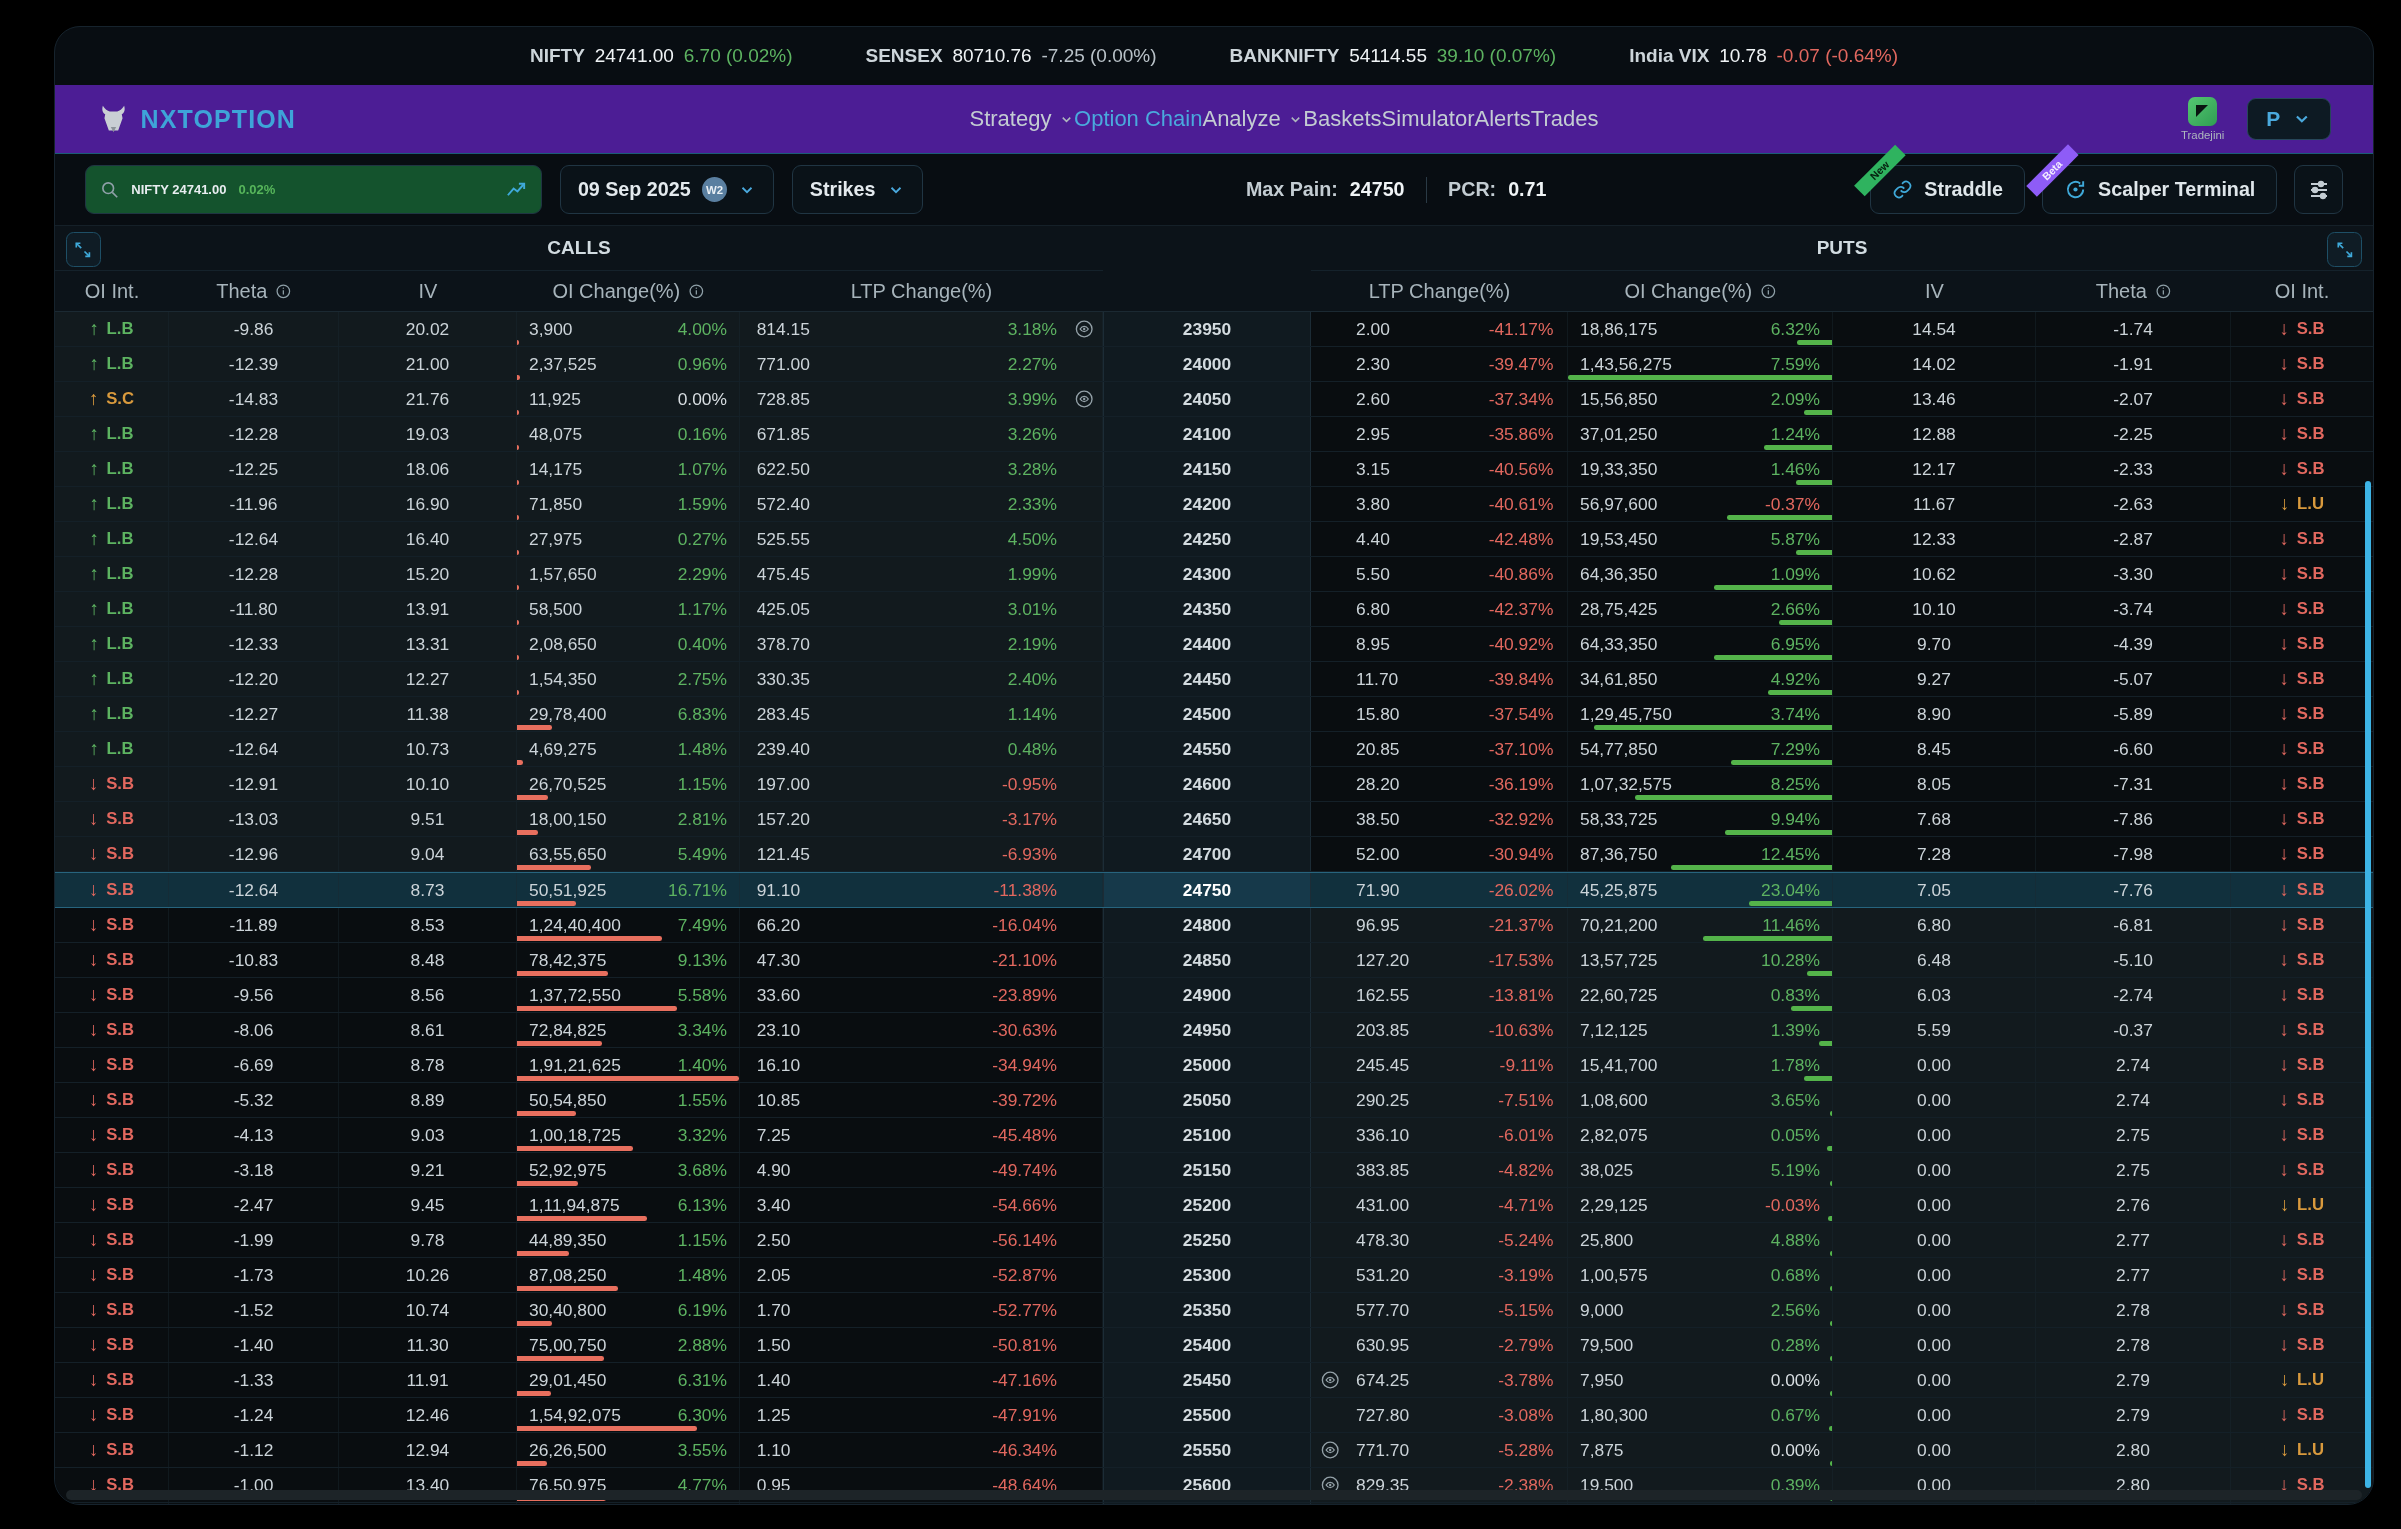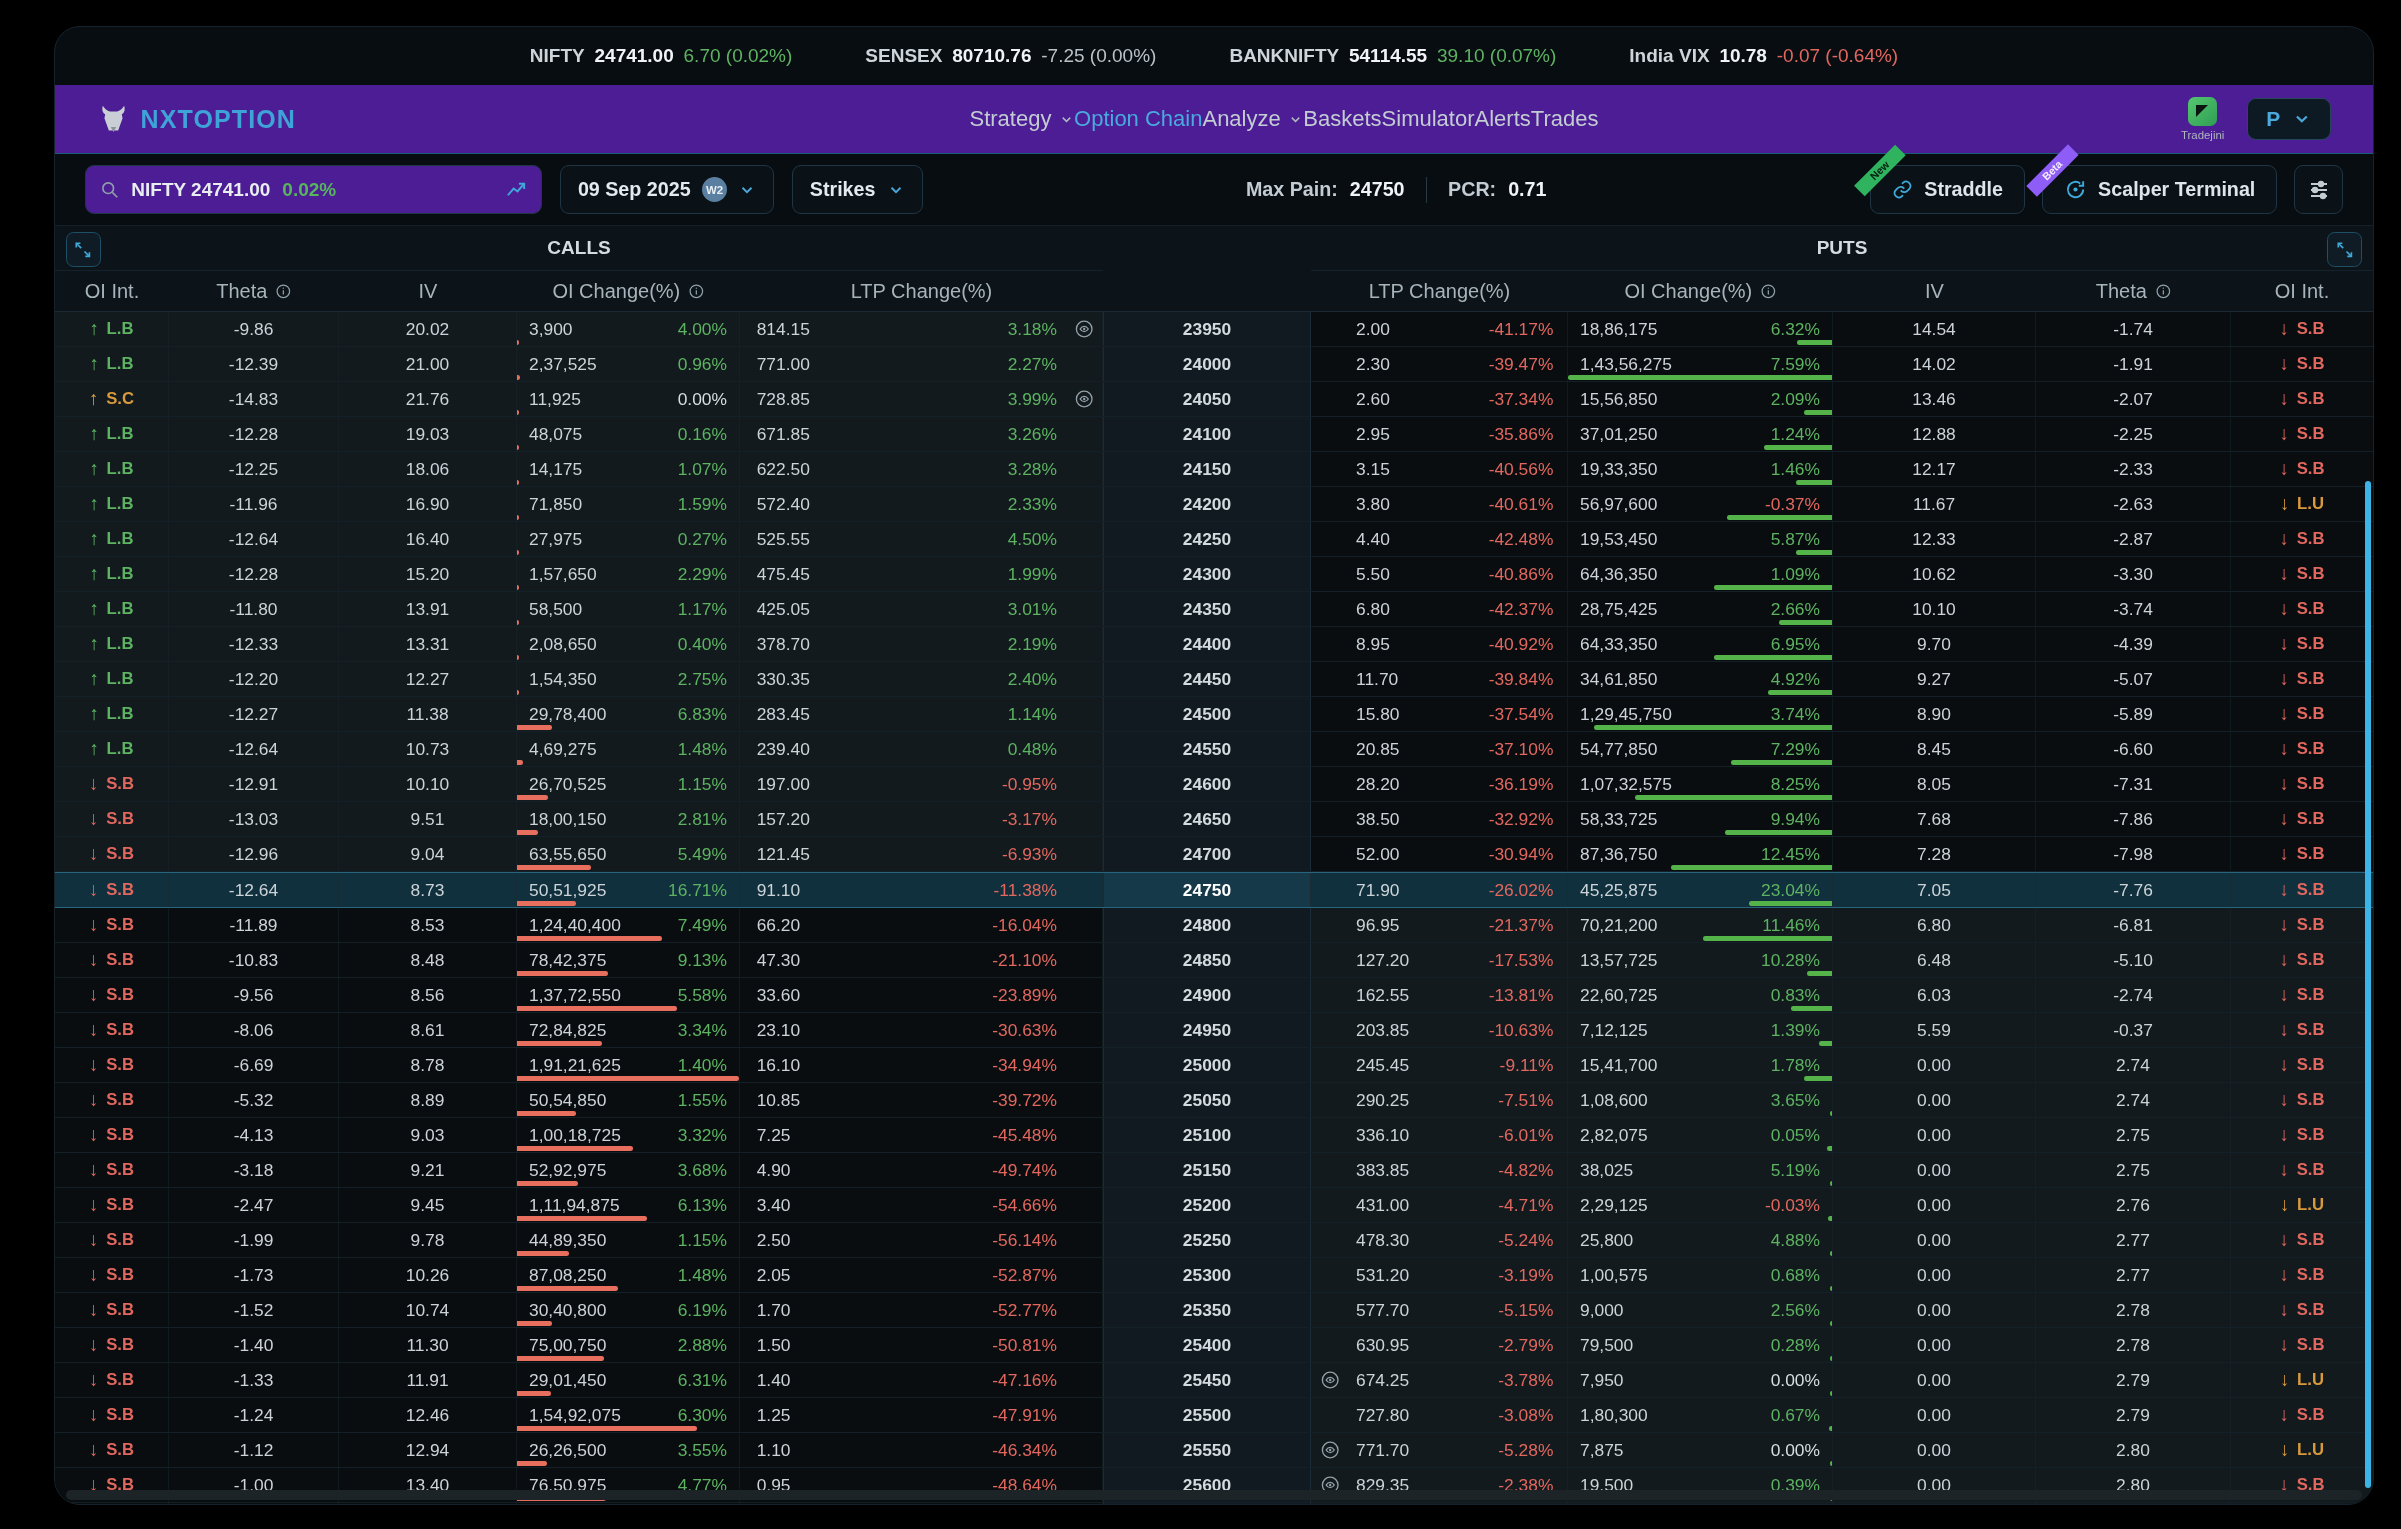--- a/index.html
+++ b/index.html
@@ -3,40 +3,40 @@
 <meta charset="utf-8">
 <style>
   html,body{margin:0;padding:0;background:#000;width:2401px;height:1530px;overflow:hidden;
     font-family:"Liberation Sans",sans-serif;color:#d5dce0;-webkit-font-smoothing:antialiased;}
   .card{position:absolute;left:54px;top:26px;width:2318px;height:1477px;background:#080d12;
     border:0.8px solid #16232d;border-radius:26px;overflow:hidden;}
   
   .indices{height:58px;display:flex;align-items:center;justify-content:center;gap:73px;font-size:19px;}
   .idx{display:flex;gap:9.8px;align-items:baseline;}
   .idx .n{color:#cdd5da;font-weight:600}
-  .idx .v{color:#f0f4f6;font-weight:700}
+  .idx .v{color:#f0f4f6;font-weight:400}
   .pos{color:#5db361}.neg{color:#e2685f}.flat{color:#b9c2c8}.warn{color:#d99a3d}.zero{color:#d8dee2}
   
   .nav{height:68px;display:flex;align-items:center;padding:0 42px;border-bottom:1.5px solid #1b5d77;background:#4c1d95;}
   .brand{display:flex;align-items:center;gap:10.6px;margin-right:91px;}
   .brand .name{font-size:25px;font-weight:700;color:#3ea4d8;letter-spacing:1.1px;}
   .menu{display:flex;font-size:22px;color:#c3ccd2;flex:1;justify-content:center;align-items:center;}
   .mitem{display:flex;align-items:center;gap:7.6px;cursor:pointer;}
   .mitem.active{color:#4aa9dd;}
   .navright{display:flex;align-items:center;gap:23px;}
   .broker{display:flex;flex-direction:column;align-items:center;gap:2.3px;font-size:11.4px;color:#aeb8be;}
   .bicon{width:29px;height:29px;border-radius:6.8px;background:linear-gradient(135deg,#55c671,#2f9e53);position:relative;}
   .bicon::after{content:'';position:absolute;left:7.6px;top:7.6px;width:0;height:0;
     border-top:12px solid #0a1410;border-right:12px solid transparent;}
   .pbtn{display:flex;align-items:center;gap:12px;border:0.8px solid #27475a;background:#0d1a23;border-radius:9px;
     padding:7.6px 18px;color:#4aa9dd;font-size:21px;font-weight:700;cursor:pointer;}
   
   .toolbar{height:71px;display:flex;align-items:center;gap:18px;padding:0 30px;}
-  .search{width:428px;height:47px;border:0.8px solid #203543;border-radius:9px;background:#4c1d95;
-    display:flex;align-items:center;padding:0 13.6px;gap:12px;font-size:19px;}
+  .search{width:428px;height:47px;border:0.8px solid #203543;border-radius:9px;background:#14532d;
+    display:flex;align-items:center;padding:0 13.6px;gap:12px;font-size:13px;}
   .sym{color:#e8edf0;font-weight:700}
   .sympct{color:#57b65b;font-weight:700}
   .chartic{margin-left:auto}
   .select{height:47px;border:0.8px solid #203543;border-radius:9px;background:#0a1218;display:flex;align-items:center;
     gap:11.4px;padding:0 16.7px;font-size:19.7px;color:#e4eaee;font-weight:700;cursor:pointer;}
   .wbadge{width:25px;height:25px;border-radius:50%;background:#5a7fa0;color:#e9eff4;font-size:11.4px;display:flex;
     align-items:center;justify-content:center;font-weight:700;}
   .mp{display:flex;align-items:center;gap:12px;margin:0 auto;font-size:19.7px;}
   .mp .lab{color:#c3ccd2;font-weight:600}
   .mp .val{color:#f0f4f6;font-weight:700}

